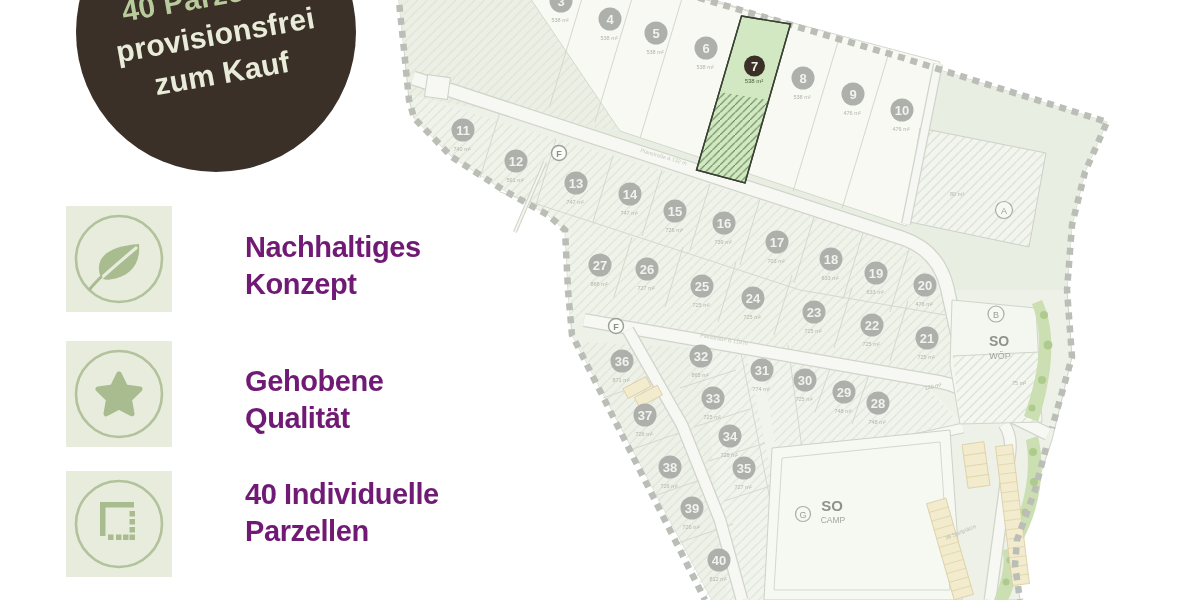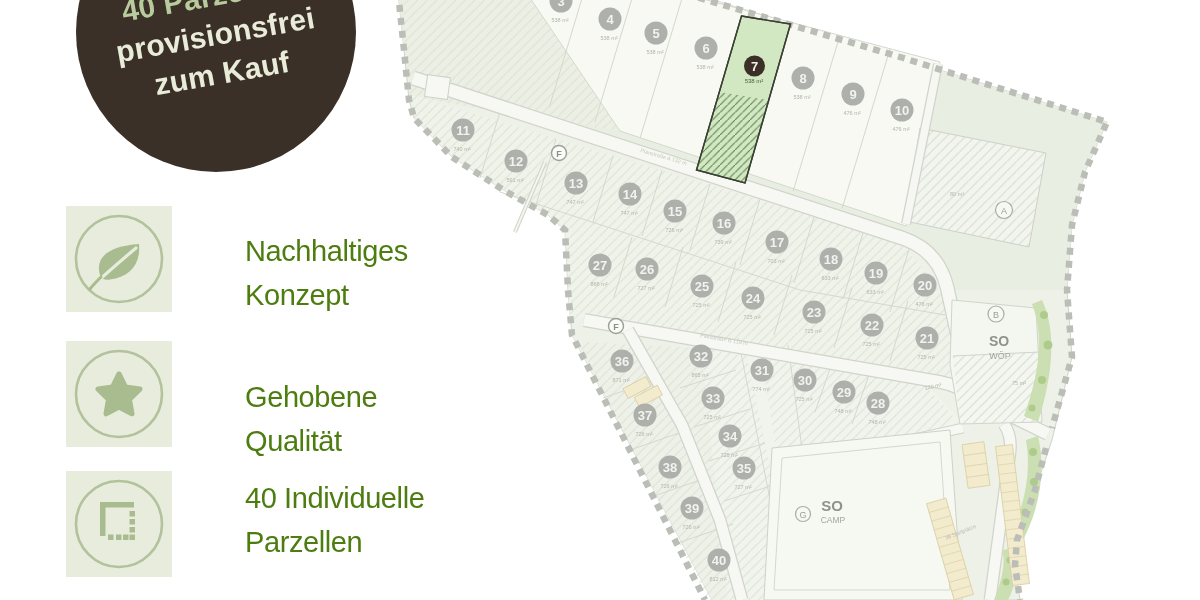--- a/index.html
+++ b/index.html
@@ -8,21 +8,21 @@
   font-family:"Liberation Sans",sans-serif; }
 .abs { position:absolute; }
 .badge { left:76px; top:-108px; width:280px; height:280px; border-radius:50%;
   background:#3a3027; }
 .badge-inner { position:absolute; left:0; top:84px; width:280px;
   transform:rotate(-10deg); transform-origin:140px 63px; text-align:center; }
 .badge-inner div { font-weight:bold; font-size:30px; line-height:39px; letter-spacing:0.2px; }
 .bl1 { color:#b8cb9c; }
 .bl2 { color:#e9ecd8; }
 .iconbox { left:66px; width:106px; height:106px; background:#e8ecdc; }
-.feat { left:245px; font-size:29px; font-weight:normal; line-height:44px; color:#4d7c0f; letter-spacing:-0.4px; }
+.feat { left:245px; font-size:29px; font-weight:bold; line-height:37px; color:#701a75; letter-spacing:-0.4px; }
 </style>
 </head>
 <body>
 
 <svg width="1200" height="600" viewBox="0 0 1200 600" style="position:absolute;left:0;top:0">
 <defs>
 <pattern id="h1" width="9.5" height="9.5" patternUnits="userSpaceOnUse">
         <path d="M-1,10.5 L10.5,-1" stroke="#dcdfd6" stroke-width="1"></path>
       </pattern>
 <pattern id="h2" width="9.5" height="9.5" patternUnits="userSpaceOnUse">
@@ -474,21 +474,21 @@
 
 <div class="abs feat" style="top:229px">Nachhaltiges<br>Konzept</div>
 
 <div class="abs iconbox" style="top:341px"><svg width="106" height="106" viewBox="0 0 106 106">
 <circle cx="53" cy="53" r="43" fill="none" stroke="#b2c29c" stroke-width="2.6"></circle>
 <g transform="translate(53 55) scale(0.88) translate(-53 -55)">
         <path d="M53 30 L60.3 44.9 L76.7 47.2 L64.8 58.8 L67.6 75.1 L53 67.4 L38.4 75.1 L41.2 58.8 L29.3 47.2 L45.7 44.9 Z" fill="#a9bc90" stroke="#a9bc90" stroke-width="6" stroke-linejoin="round"></path>
       </g>
 </svg></div>
 
-<div class="abs feat" style="top:375px">Gehobene<br>Qualität</div>
+<div class="abs feat" style="top:363px">Gehobene<br>Qualität</div>
 
 <div class="abs iconbox" style="top:471px"><svg width="106" height="106" viewBox="0 0 106 106">
 <circle cx="53" cy="53" r="43" fill="none" stroke="#b2c29c" stroke-width="2.6"></circle>
 <rect x="34" y="31" width="34" height="5.5" fill="#a9bc90"></rect>
 <rect x="34" y="31" width="5.5" height="34" fill="#a9bc90"></rect>
 <rect x="63.5" y="40" width="5.5" height="5.5" fill="#a9bc90"></rect>
 <rect x="63.5" y="48" width="5.5" height="5.5" fill="#a9bc90"></rect>
 <rect x="63.5" y="56" width="5.5" height="5.5" fill="#a9bc90"></rect>
 <rect x="63.5" y="63.5" width="5.5" height="5.5" fill="#a9bc90"></rect>
 <rect x="42" y="63.5" width="5.5" height="5.5" fill="#a9bc90"></rect>

